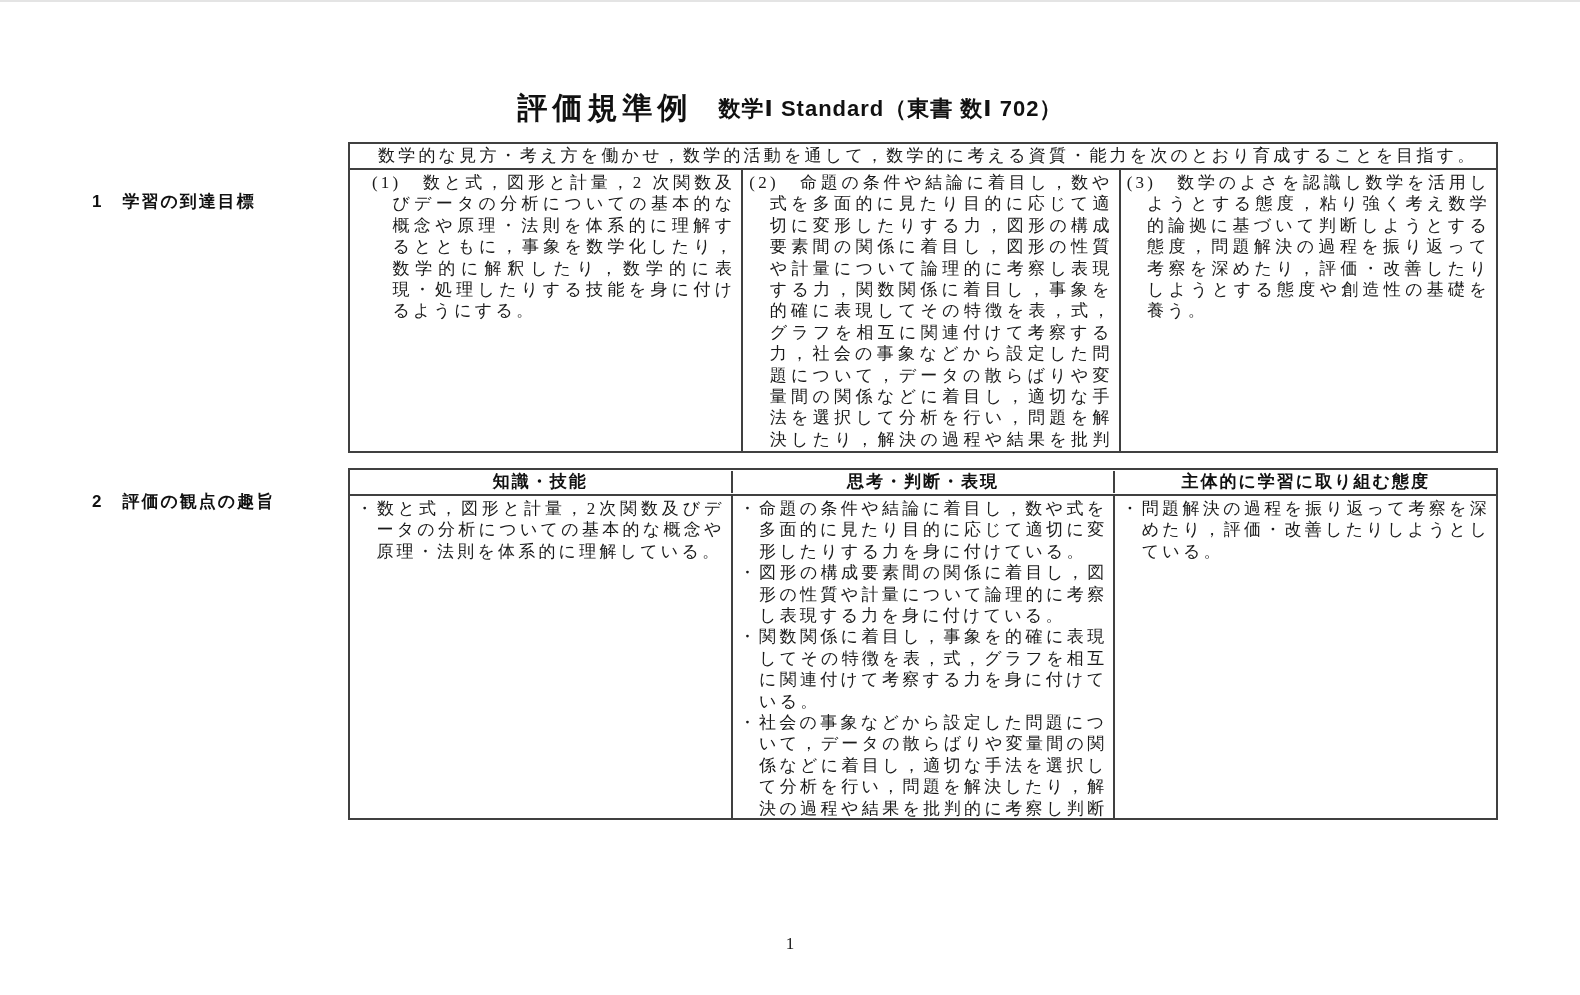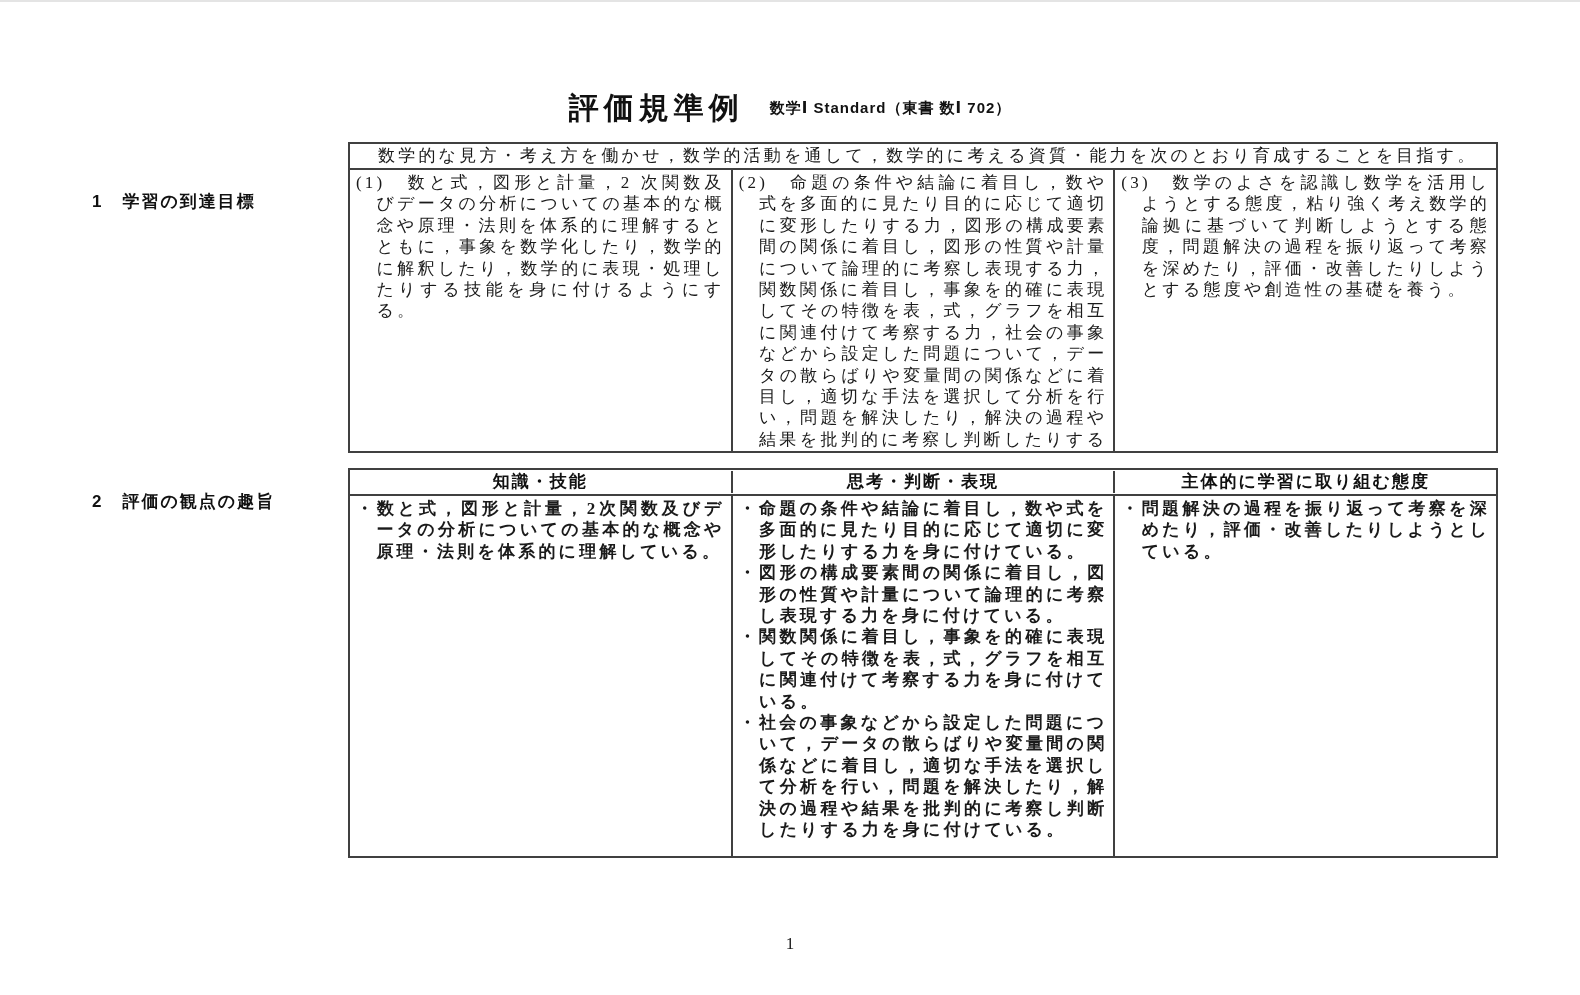--- a/index.html
+++ b/index.html
@@ -29,21 +29,21 @@
   .title-main {
     font-family: "Liberation Sans", "DejaVu Sans", sans-serif;
     font-weight: bold;
     font-size: 30px;
     letter-spacing: 5px;
     color: #111;
   }
   .title-sub {
     font-family: "Liberation Sans", "DejaVu Sans", sans-serif;
     font-weight: 600;
-    font-size: 15px;
+    font-size: 22px;
     letter-spacing: 1px;
     margin-left: 26px;
     color: #111;
   }
 
   
   .section-label {
     position: absolute;
     left: 92px;
     font-family: "Liberation Sans", "DejaVu Sans", sans-serif;
@@ -78,23 +78,23 @@
   }
   .cols { display: flex; align-items: stretch; }
   .col {
     flex: 1 1 0;
     box-sizing: border-box;
     border-left: 2px solid #404040;
     overflow: hidden;
   }
   .col:first-child { border-left: none; }
 
-  #goals-body  { height: 281px; }
+  #goals-body  { height: 281px; padding-left: 16px; }
   #rubric-head { height: 24px; border-bottom: 2px solid #404040; align-items: center; }
-  #rubric-body { height: 360px; font-weight: bold; }
+  #rubric-body { height: 322px; }
 
   .col-header {
     font-family: "Liberation Sans", "DejaVu Sans", sans-serif;
     font-weight: bold;
     font-size: 17px;
     letter-spacing: 2px;
     text-align: center;
     line-height: 22px;
     color: #111;
     white-space: nowrap;

